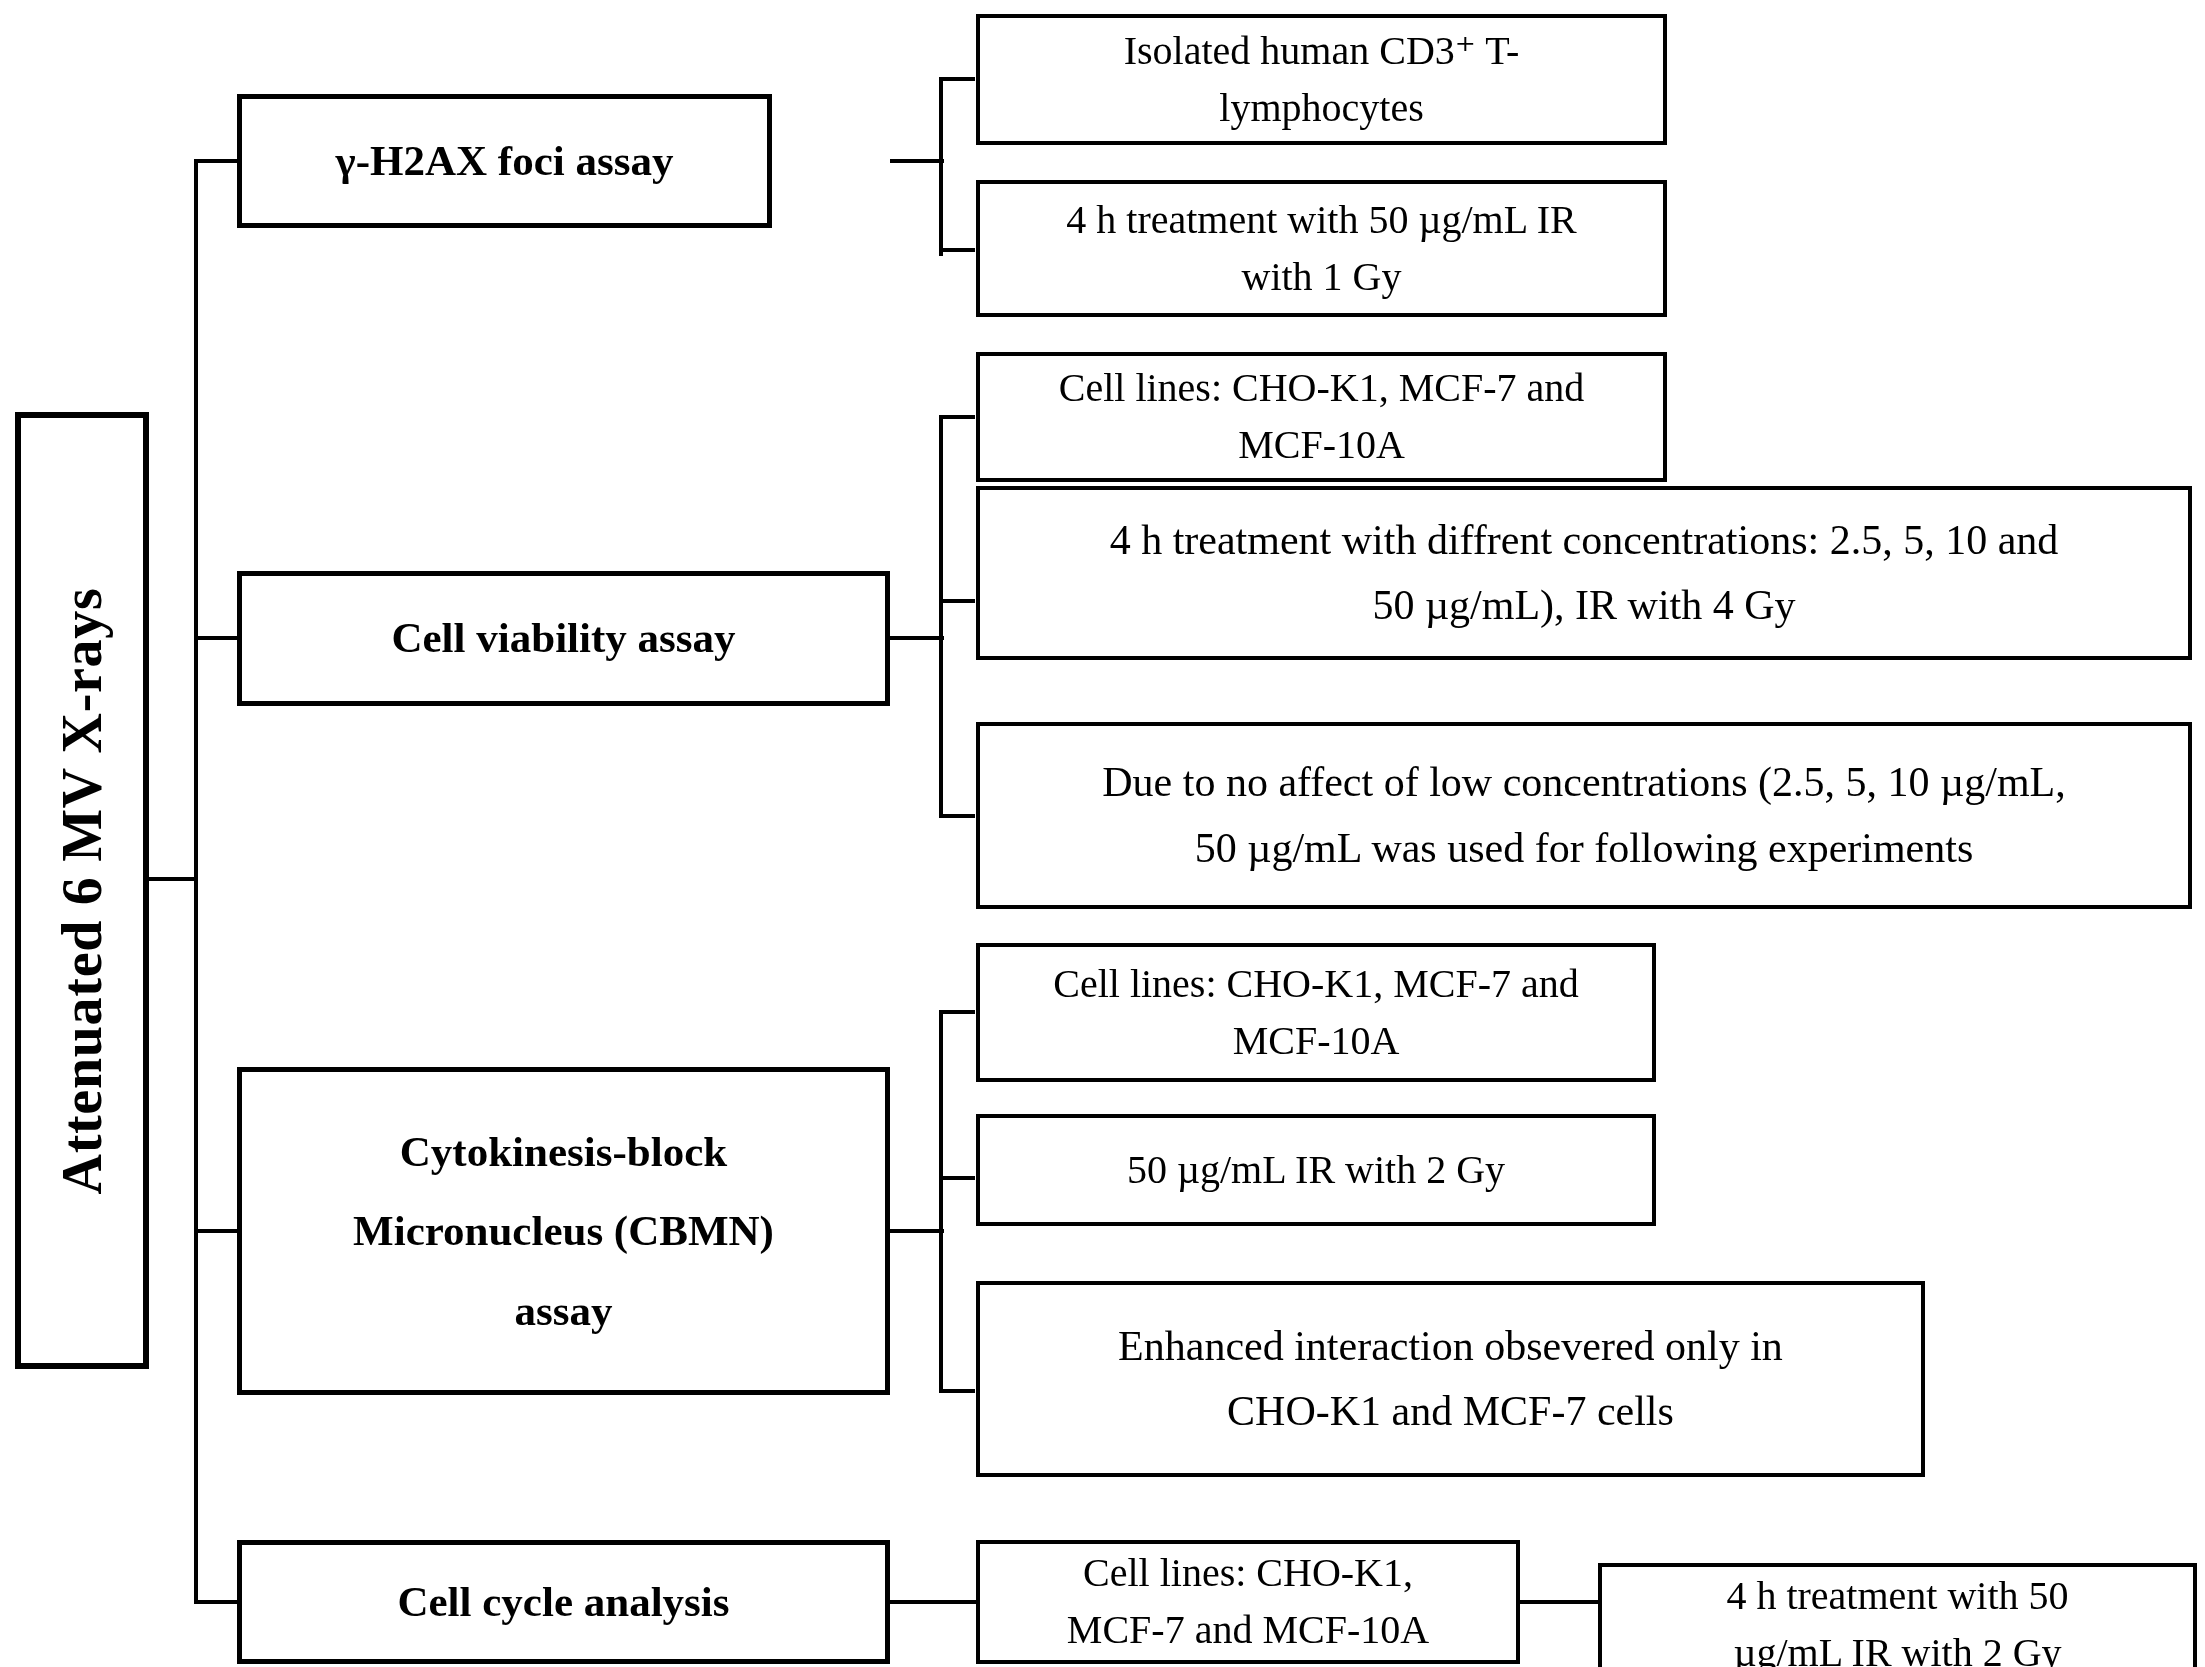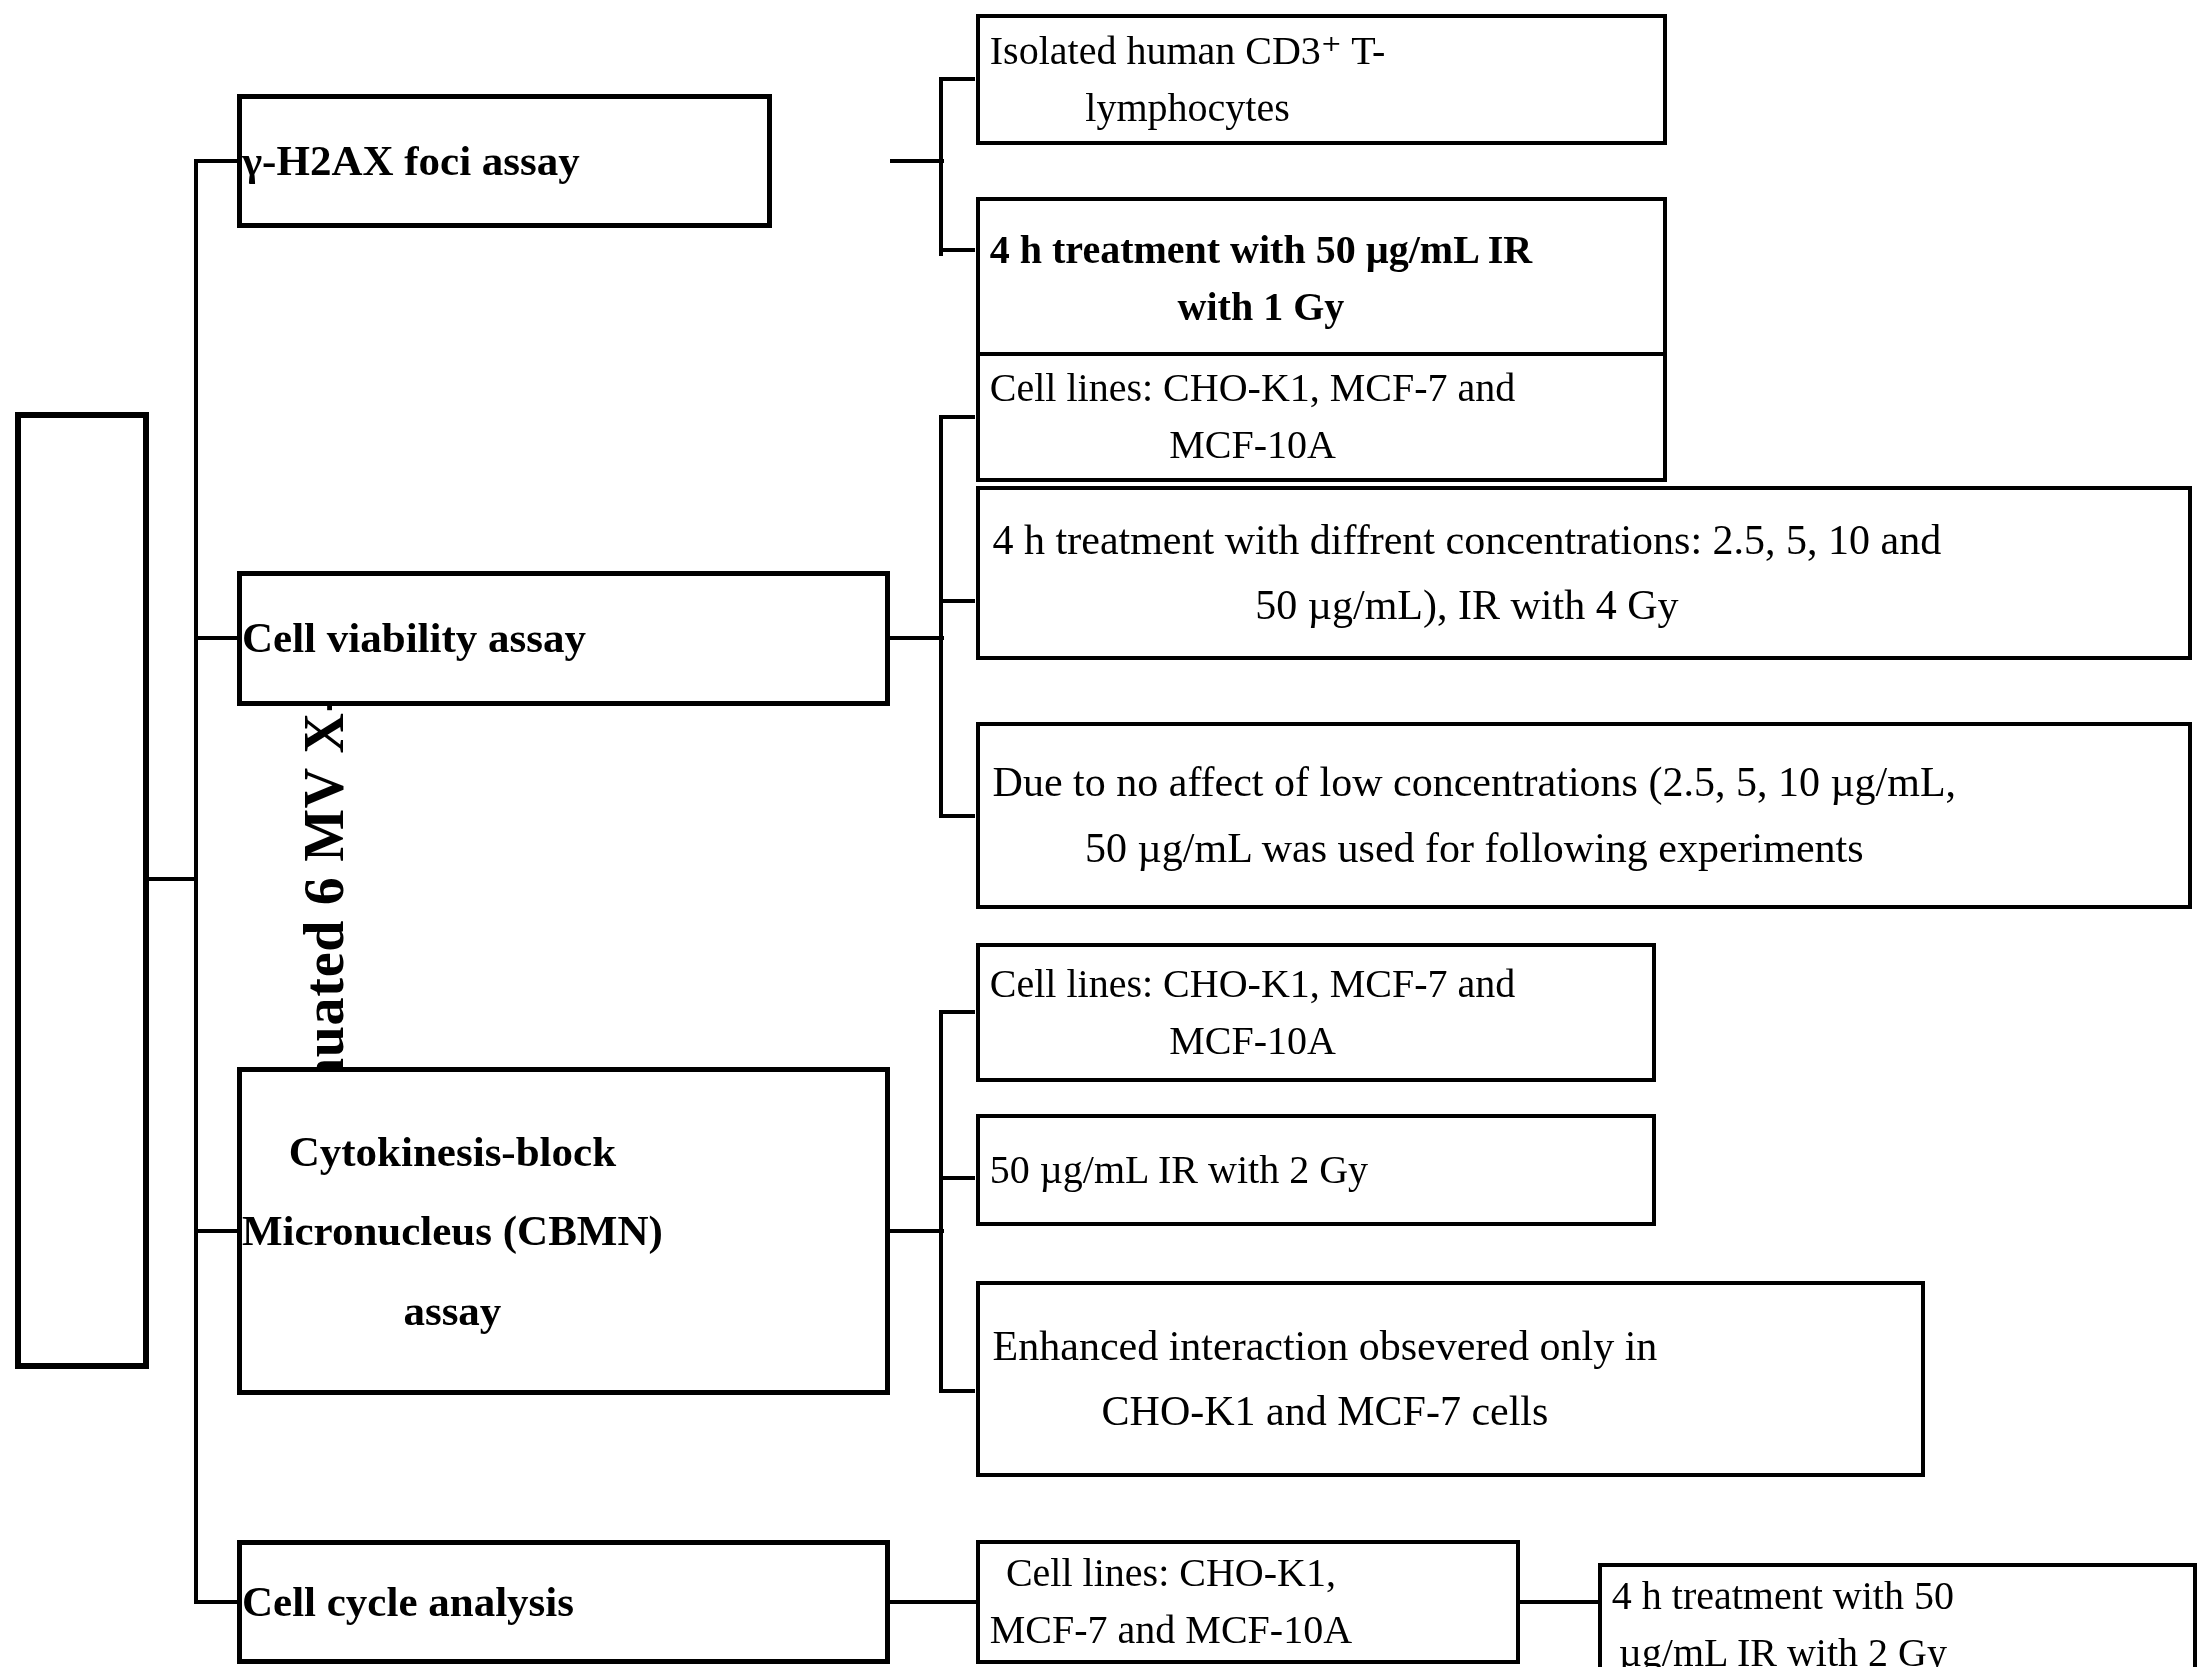--- a/index.html
+++ b/index.html
@@ -2,21 +2,21 @@
 <html style="font-size:11px"><head>
 <meta charset="utf-8">
 <style>
   html,body{margin:0;padding:0;background:#ffffff;}
   #canvas{
     position:relative;width:2205px;height:1668px;background:#ffffff;
     font-family:"Liberation Serif","DejaVu Serif",serif;color:#000000;overflow:hidden;
   }
   .node{
     position:absolute;box-sizing:border-box;border:4.9px solid #000000;background:#ffffff;
-    display:flex;align-items:center;justify-content:flex-start;text-align:center;
+    display:flex;align-items:center;justify-content:center;text-align:center;
     white-space:pre-line;
   }
   .leaf{font-size:40px;line-height:1.42;padding:2.8px 9.8px;}
   .leaf-wide{font-size:42px;line-height:1.55;padding:2.8px 12.6px;}
   .branch{font-weight:bold;font-size:43px;line-height:1.45;border-width:5.6px;}
   .branch-tall{line-height:1.85;}
   #title-box{border-width:6.3px;}
   #title-box .vtext{
     transform:rotate(-90deg);white-space:nowrap;font-weight:bold;font-size:56px;
     letter-spacing:0.7px;
@@ -46,21 +46,21 @@
   </div>
   <div class="line h" style="left:890px;top:159px;width:54px;"></div>
   <div class="line v" style="left:939px;top:77px;height:179px;"></div>
   <div class="line h" style="left:939px;top:77px;width:36px;"></div>
   <div class="line h" style="left:939px;top:248px;width:36px;"></div>
 
   <div class="node leaf" style="left:976px;top:14px;width:691px;height:131px;">
     <span>Isolated human CD3⁺ T-
 lymphocytes</span>
   </div>
-  <div class="node leaf" style="left:976px;top:197px;width:691px;height:164px;font-weight:bold;">
+  <div class="node leaf" style="left:976px;top:180px;width:691px;height:137px;">
     <span>4 h treatment with 50 µg/mL IR
 with 1 Gy</span>
   </div>
 
   <div class="node branch" style="left:237px;top:571px;width:653px;height:135px;">
     <span>Cell viability assay</span>
   </div>
   <div class="line h" style="left:890px;top:636px;width:54px;"></div>
   <div class="line v" style="left:939px;top:415px;height:403px;"></div>
   <div class="line h" style="left:939px;top:415px;width:36px;"></div>

